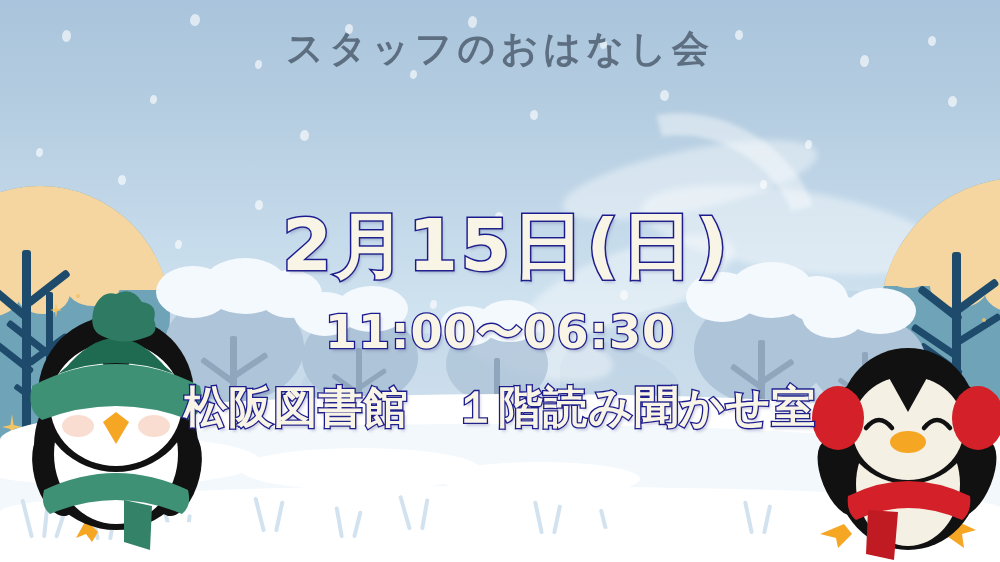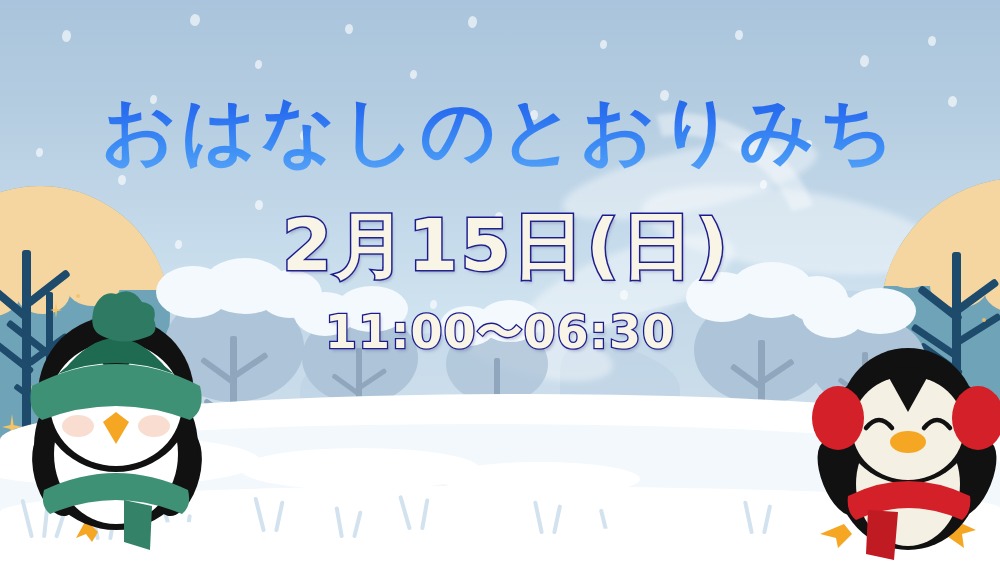--- a/index.html
+++ b/index.html
@@ -330,17 +330,18 @@
 
     <path d="M58 100 q13 -16 26 0" stroke="#111111" stroke-width="4.5" fill="none" stroke-linecap="round"></path>
     <path d="M116 100 q13 -16 26 0" stroke="#111111" stroke-width="4.5" fill="none" stroke-linecap="round"></path>
 
     <ellipse cx="100" cy="114" rx="18" ry="11" fill="#f5a623"></ellipse>
 
     <path d="M40 168 q60 -30 122 0 q2 16 -8 24 q-54 -24 -106 0 q-10 -8 -8 -24 z" fill="#d42028"></path>
     <path d="M60 182 l30 2 l-4 48 l-28 -6 z" fill="#c01a22"></path>
   </svg>
 
-  <div class="title">おはなしのとおりみち</div>
+  <div class="subtitle">スタッフのおはなし会</div>
   <div class="date outline-text">2月15日(日)</div>
   <div class="time outline-text">11:00〜06:30</div>
+  <div class="place outline-text">松阪図書館　１階読み聞かせ室</div>
 
 </div>
 
 </body></html>

